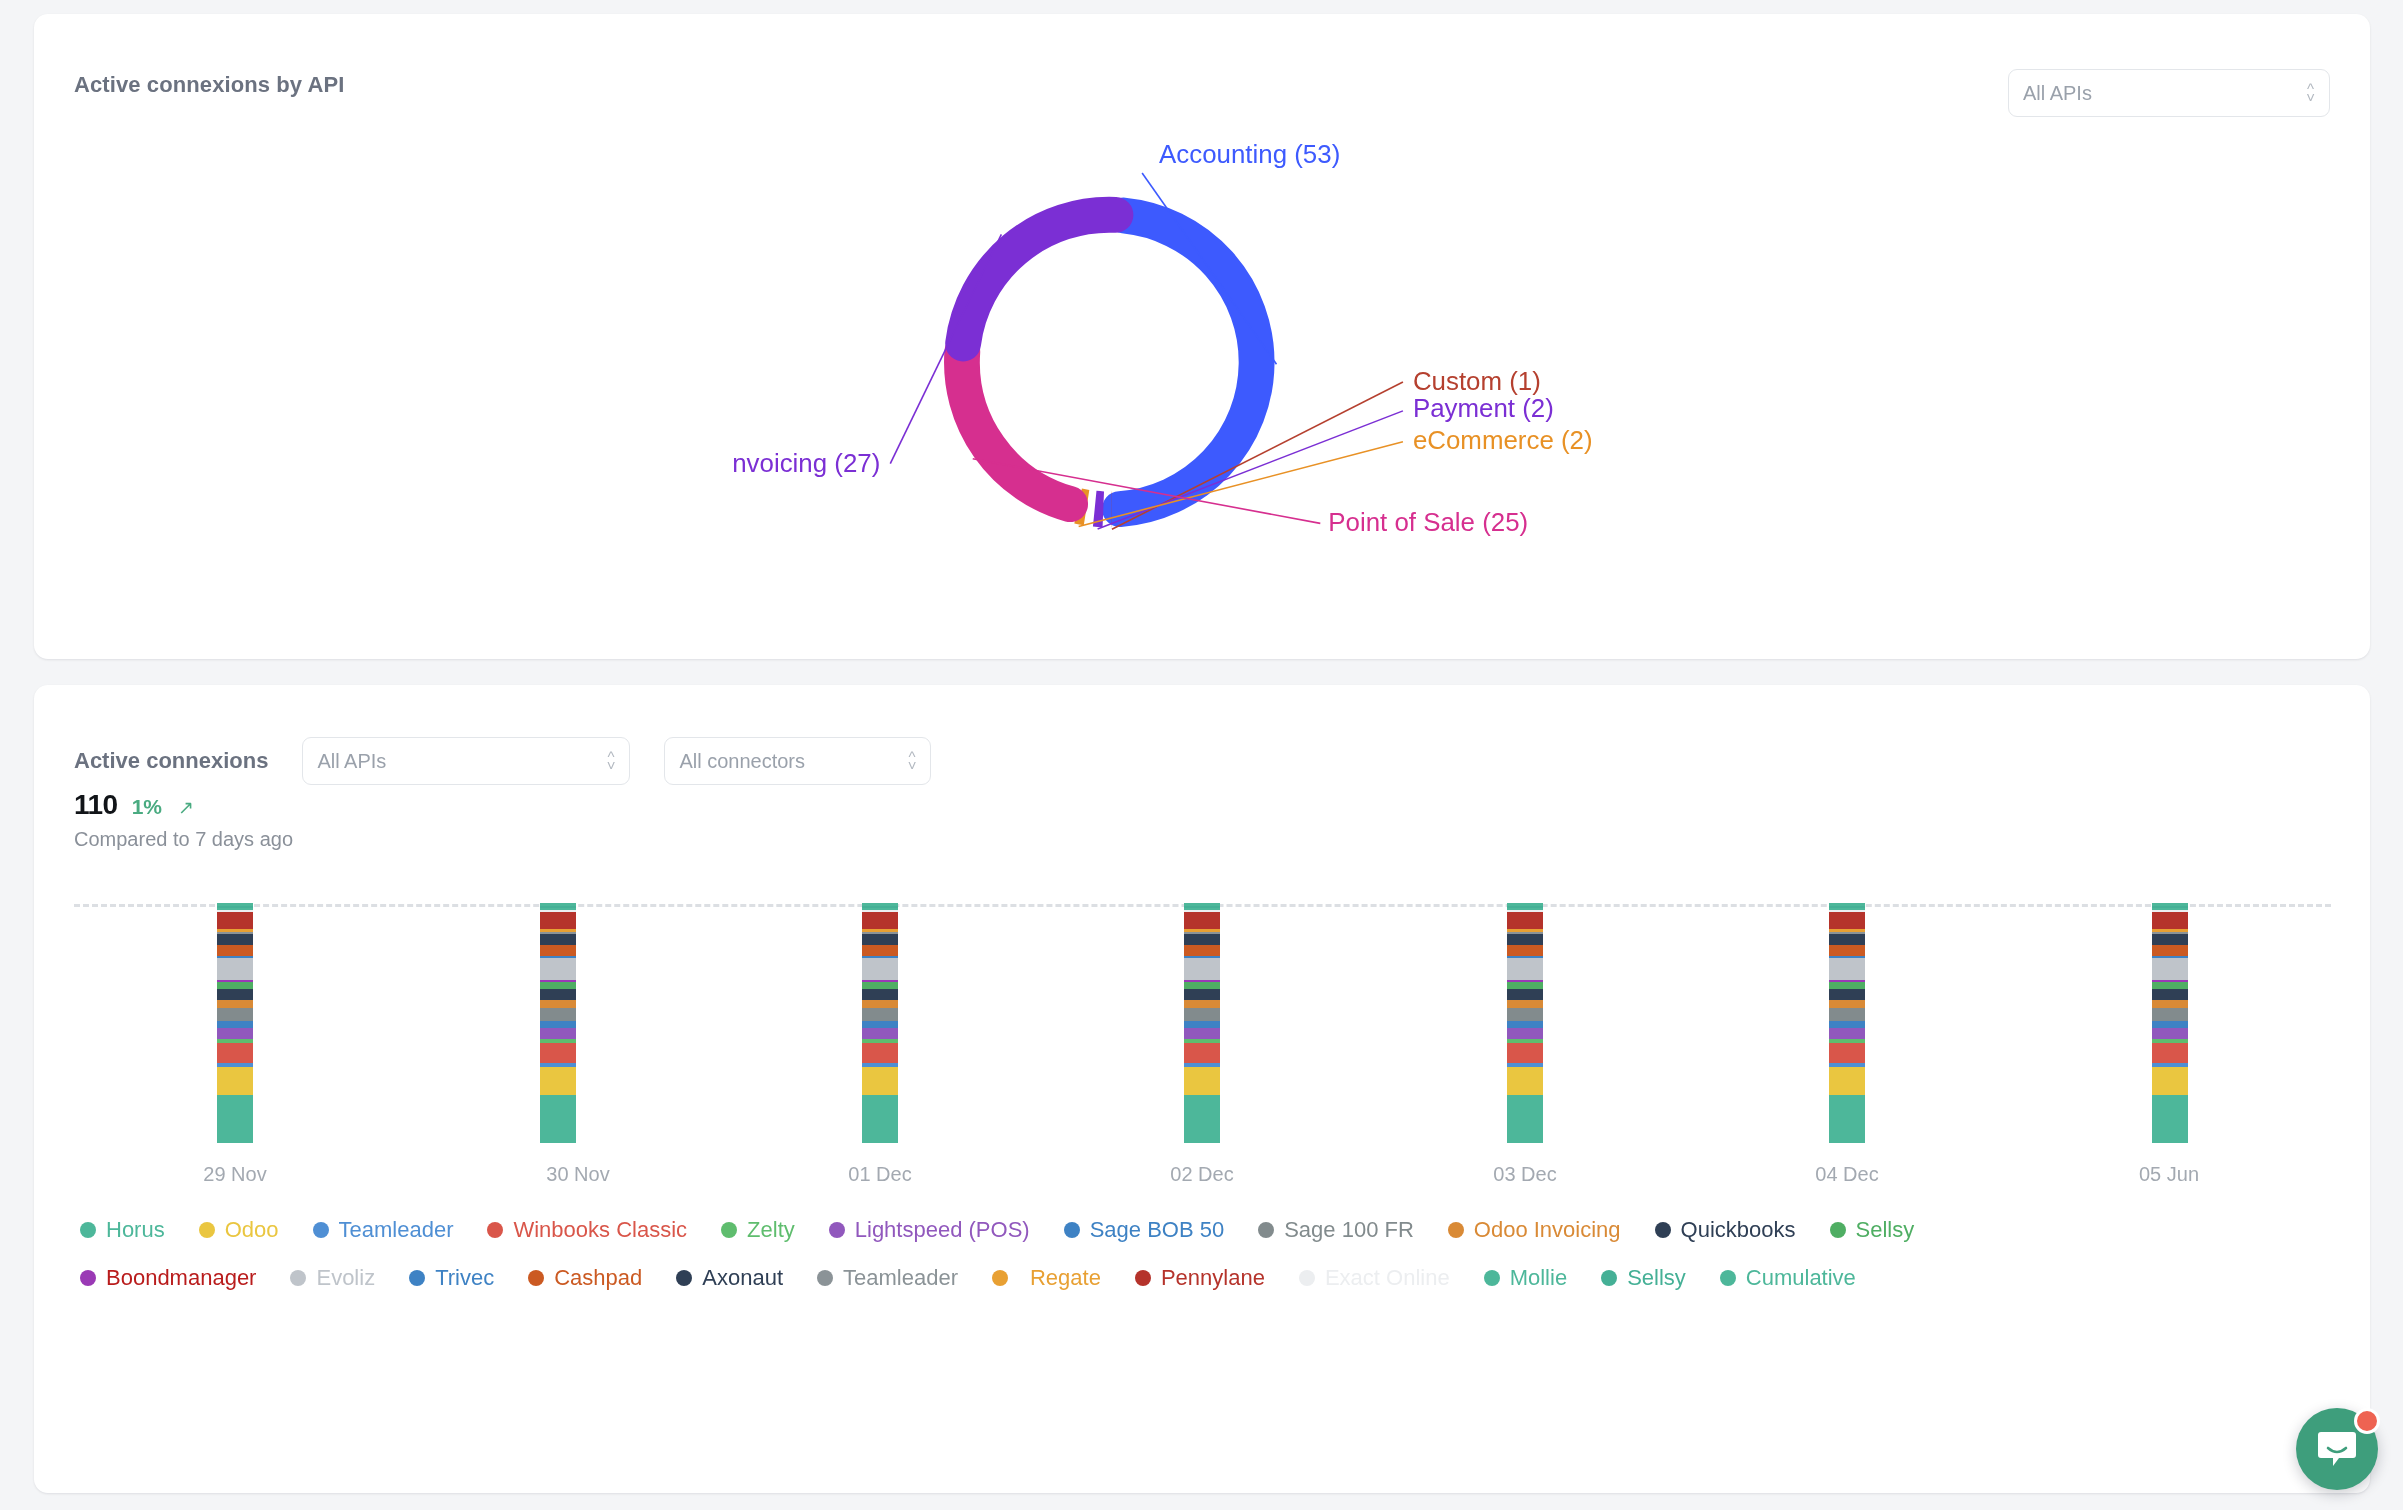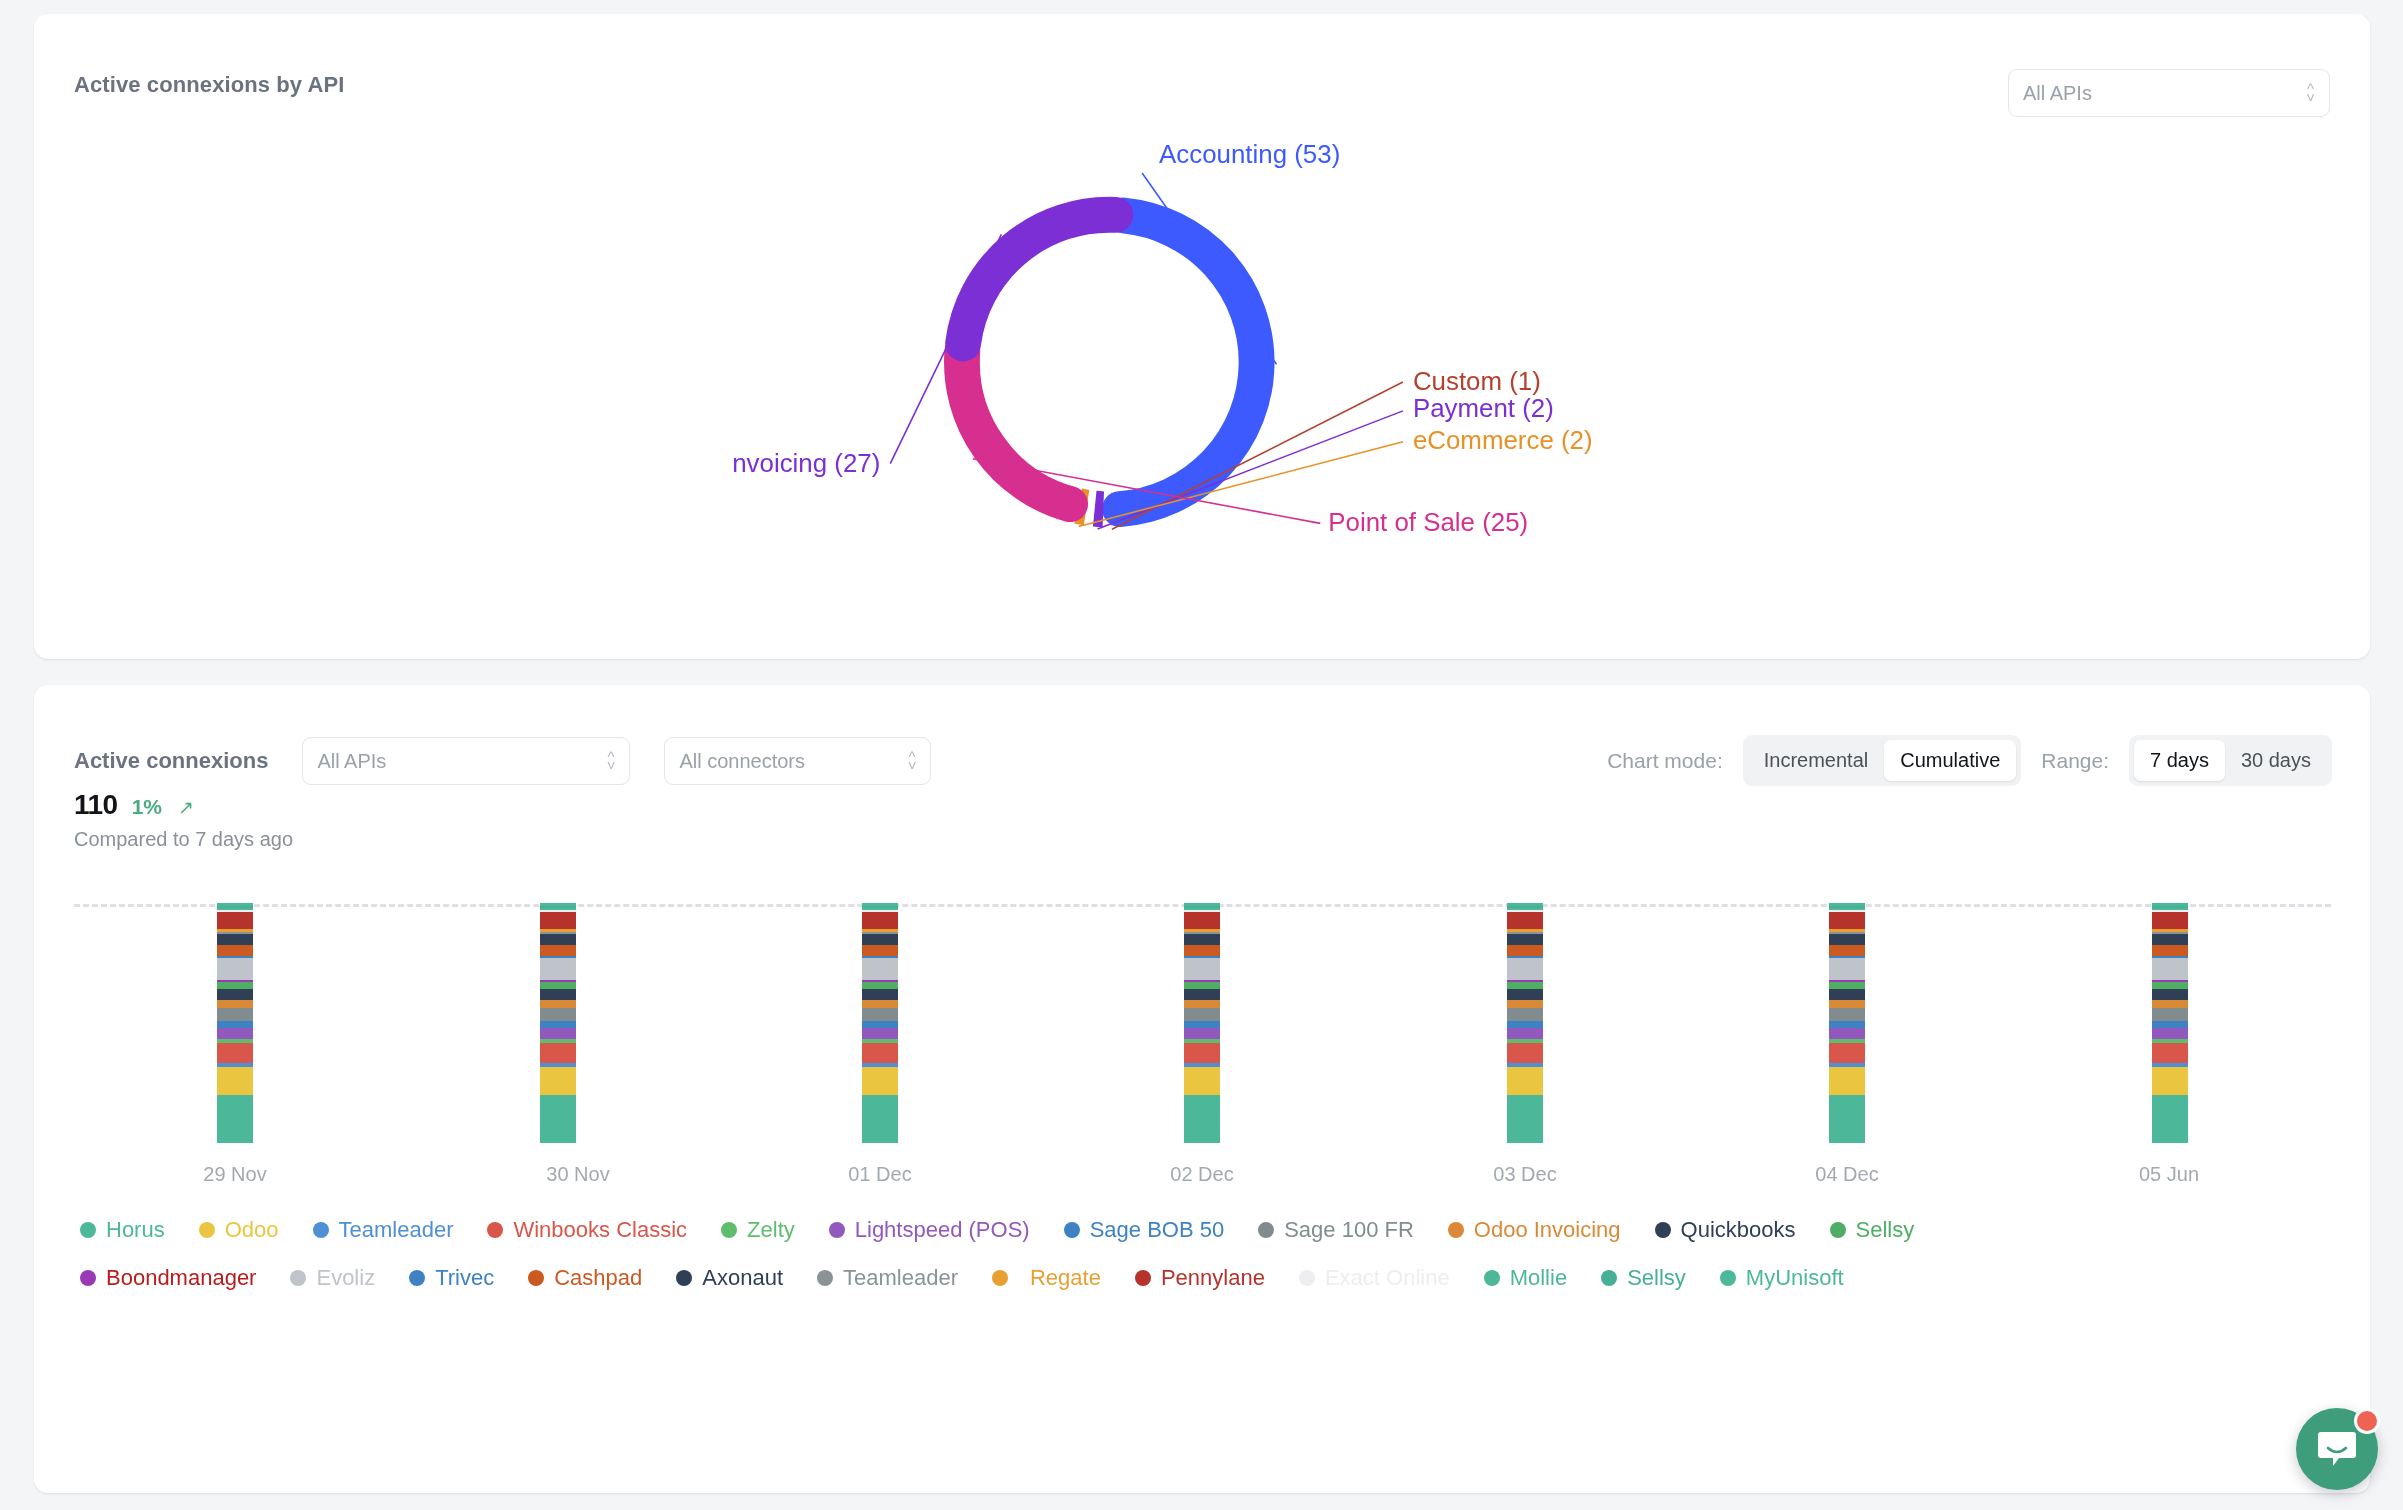--- a/index.html
+++ b/index.html
@@ -212,33 +212,20 @@
 
       <div class="select" id="active-conn-select">
         <span class="sel-label">All connectors</span>
         <span class="chev">
           <span>^</span>
             <span>˅</span>
         </span>
       </div>
     </div>
 
-    <div id="controls-right">
-      <span class="ctl-label">Chart mode:</span>
-      <div class="seg" id="seg-mode">
-          <div class="opt">Incremental</div>
-          <div class="opt active">Cumulative</div>
-        </div>
-
-      <span class="ctl-label">Range:</span>
-      <div class="seg" id="seg-range">
-          <div class="opt active">7 days</div>
-          <div class="opt">30 days</div>
-        </div>
-    </div>
 
     <div id="stat-block">
       <div id="stat-row">
         <span id="stat-value">110</span>
         <span id="stat-delta">1%</span>
         <span id="stat-arrow">↗</span>
       </div>
       <div id="stat-note">Compared to 7 days ago</div>
     </div>
 
@@ -518,21 +505,21 @@
           <div class="legend-item">
             <span class="legend-dot" style="background: rgb(77, 183, 154);"></span>
             <span class="legend-text" style="color: rgb(77, 183, 154);">Mollie</span>
           </div>
           <div class="legend-item">
             <span class="legend-dot" style="background: rgb(69, 176, 150);"></span>
             <span class="legend-text" style="color: rgb(69, 176, 150);">Sellsy</span>
           </div>
           <div class="legend-item">
             <span class="legend-dot" style="background: rgb(77, 183, 154);"></span>
-            <span class="legend-text" style="color: rgb(77, 183, 154);">MyUnisoft</span>
+            <span class="legend-text" style="color: rgb(77, 183, 154);">Cumulative</span>
           </div>
         </div>
       </div>
   </div>
 
   <div id="chat-launcher">
     <svg width="40" height="38" viewBox="0 0 40 38">
       <path d="M4 2 H36 A3 3 0 0 1 39 5 V25 A3 3 0 0 1 36 28 H22 L16 36 L16 28 H4 A3 3 0 0 1 1 25 V5 A3 3 0 0 1 4 2 Z" fill="#ffffff"></path>
       <path d="M11 18 Q20 26 29 18" stroke="#3e9e7c" stroke-width="2.6" fill="none" stroke-linecap="round"></path>
     </svg>

